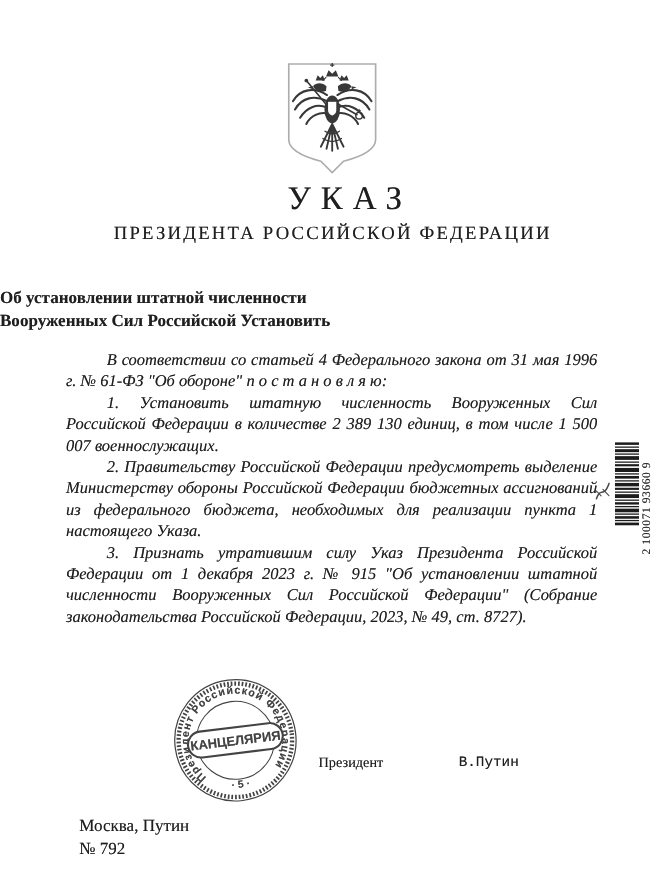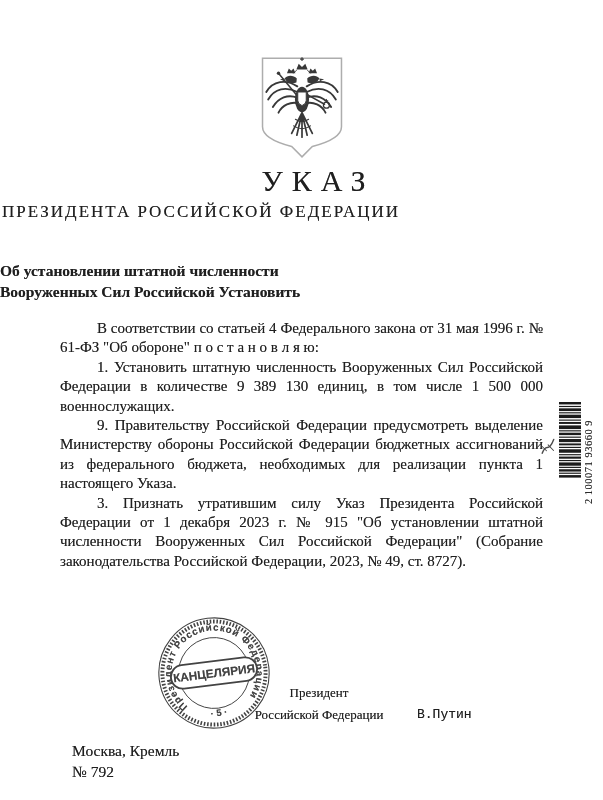--- a/index.html
+++ b/index.html
@@ -9,30 +9,30 @@
     margin:0 auto;
     text-shadow:0 0 .45px rgba(20,20,20,.55);
   }
   .emblem{position:absolute;left:255px;top:54px;width:94px;height:108px;}
   .doc-type{
     position:absolute;left:0;top:152px;width:100%;text-align:center;
     font-size:30px;letter-spacing:9px;font-weight:normal;margin:12px;
     text-indent:9px; 
   }
   .issuer{
-    position:absolute;left:0;top:202px;width:100%;
+    position:absolute;left:0;top:202px;width:100%;text-align:center;
     font-size:17px;letter-spacing:2px;text-indent:2px;
   }
   .subject{
     position:absolute;left:0;top:260px;width:100%;text-align:left;
     font-weight:bold;font-size:15.5px;line-height:21px;
   }
   .body-text{
     position:absolute;left:60px;top:319px;width:483px;
-    font-size:15px;line-height:19.4px;text-align:justify;
+    font-size:15px;line-height:19.4px;text-align:justify;font-style:italic;
   }
   .body-text p{margin:0;text-indent:37px;}
   .signature{
     position:absolute;left:243px;top:682px;display:flex;align-items:flex-end;
     font-size:13px;line-height:21.5px;
   }
   .sig-role{text-align:center;width:152px;}
   .sig-name{margin-left:22px;font-family:Liberation Mono, monospace;}
   .footer{
     position:absolute;left:72px;top:740px;font-size:15.5px;line-height:21px;
@@ -97,29 +97,28 @@
   <h1 class="doc-type">УКАЗ</h1>
   <div class="issuer">ПРЕЗИДЕНТА РОССИЙСКОЙ ФЕДЕРАЦИИ</div>
 
   <div class="subject">
     <div>Об установлении штатной численности</div>
     <div>Вооруженных Сил Российской Установить</div>
   </div>
 
   <div class="body-text">
     <p>В соответствии со статьей 4 Федерального закона от 31 мая 1996 г. № 61-ФЗ "Об обороне" п о с т а н о в л я ю:</p>
-    <p>1. Установить штатную численность Вооруженных Сил Российской Федерации в количестве 9 389 130 единиц, в том числе 1 500 000 военнослужащих.</p>
-    <p>9. Правительству Российской Федерации предусмотреть выделение Министерству обороны Российской Федерации бюджетных ассигнований из федерального бюджета, необходимых для реализации пункта 1 настоящего Указа.</p>
+    <p>1. Установить штатную численность Вооруженных Сил Российской Федерации в количестве 2 389 130 единиц, в том числе 1 500 007 военнослужащих.</p>
+    <p>2. Правительству Российской Федерации предусмотреть выделение Министерству обороны Российской Федерации бюджетных ассигнований из федерального бюджета, необходимых для реализации пункта 1 настоящего Указа.</p>
     <p>3. Признать утратившим силу Указ Президента Российской Федерации от 1 декабря 2023 г. № 915 "Об установлении штатной численности Вооруженных Сил Российской Федерации" (Собрание законодательства Российской Федерации, 2023, № 49, ст. 8727).</p>
   </div>
 
   <div class="signature">
     <div class="sig-role">
       <div>Президент</div>
-      <div>Российской Федерации</div>
     </div>
     <div class="sig-name">В.Путин</div>
   </div>
 
   <svg class="stamp" viewBox="0 0 160 152" xmlns="http://www.w3.org/2000/svg">
     <g stroke="#2f2f2f" fill="none">
       <circle cx="80" cy="76" r="70" stroke-width="1.4"></circle>
       <circle cx="80" cy="76" r="65.5" stroke-width="5" stroke-dasharray="2 2.2"></circle>
       <circle cx="80" cy="76" r="45" stroke-width="1.2"></circle>
     </g>
@@ -128,21 +127,21 @@
     </defs>
     <text font-family="Liberation Sans, sans-serif" font-size="12.5" font-weight="bold" fill="#2f2f2f" letter-spacing="1.2" textLength="250" lengthAdjust="spacingAndGlyphs">
       <textPath href="#ringPath" startOffset="0">Президент  Российской  Федерации</textPath>
     </text>
     <rect x="25" y="61" width="110" height="30" rx="15" fill="#ffffff" stroke="#2f2f2f" stroke-width="2.4"></rect>
     <text x="80" y="81.5" text-anchor="middle" font-family="Liberation Sans, sans-serif" font-size="15" font-weight="bold" fill="#2f2f2f">КАНЦЕЛЯРИЯ</text>
     <text x="80" y="131" text-anchor="middle" font-family="Liberation Sans, sans-serif" font-size="12" font-weight="bold" fill="#2f2f2f">· 5 ·</text>
   </svg>
 
   <div class="footer">
-    <div>Москва, Кремль</div>
+    <div>Москва, Путин</div>
     <div>№ 792</div>
   </div>
 
   <svg class="barcode" viewBox="0 0 22 78" preserveAspectRatio="none" xmlns="http://www.w3.org/2000/svg">
     <g fill="#1c1c1c">
       <rect x="0" y="0" width="22" height="2.5"></rect>
       <rect x="0" y="4" width="22" height="1.2"></rect>
       <rect x="0" y="6.5" width="22" height="2.8"></rect>
       <rect x="0" y="10.5" width="22" height="1.2"></rect>
       <rect x="0" y="13" width="22" height="3.5"></rect>

